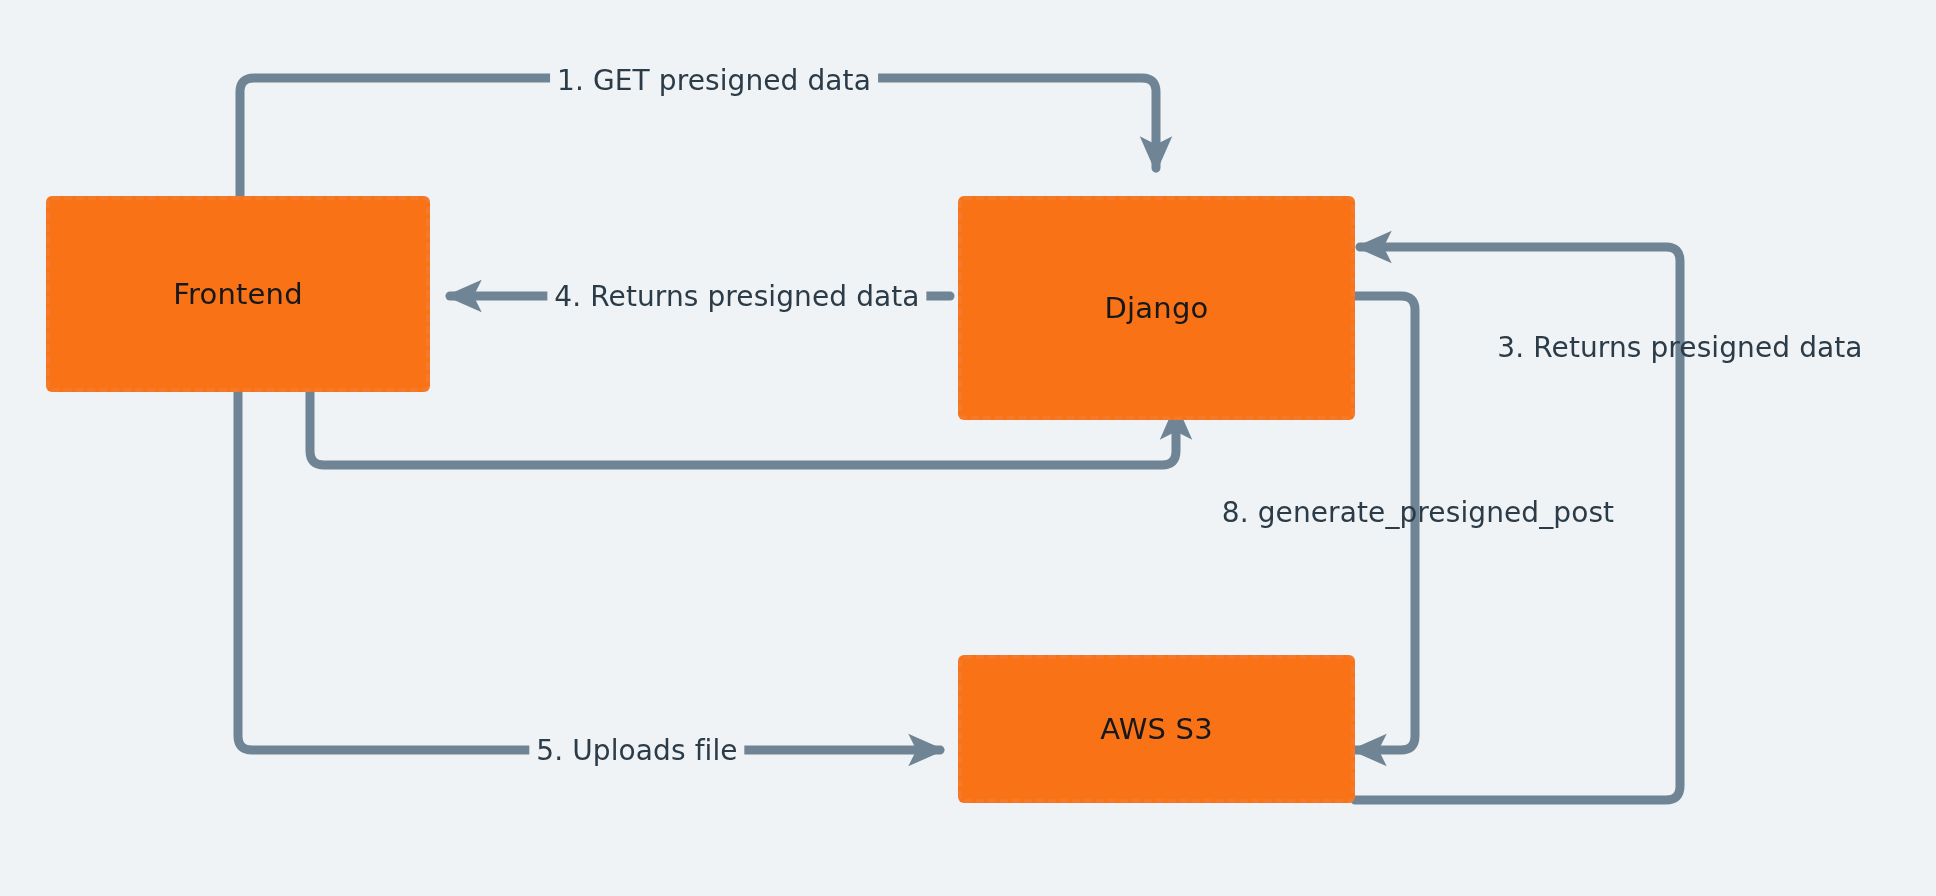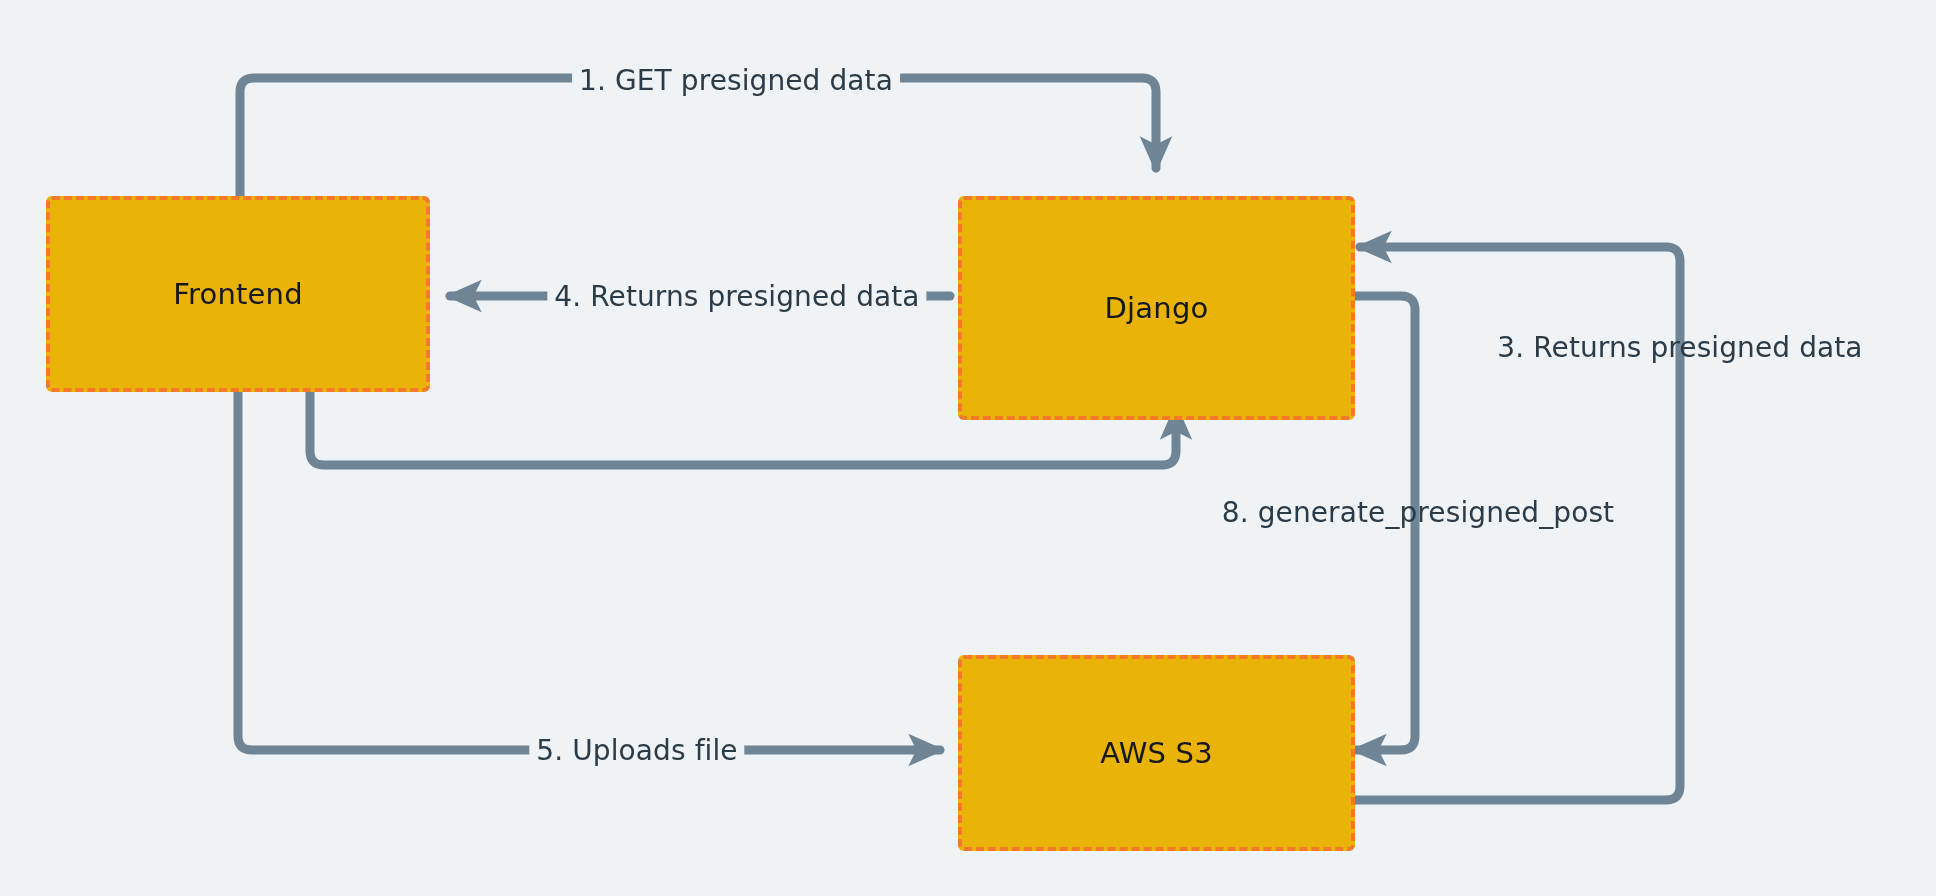--- a/index.html
+++ b/index.html
@@ -18,21 +18,21 @@
   #edges {
     position: absolute;
     left: 0;
     top: 0;
     width: 1936px;
     height: 896px;
   }
   .node {
     position: absolute;
     box-sizing: border-box;
-    background: #eab308;
+    background: #f97316;
     border: 4px dashed #f4792a;
     border-radius: 6px;
     display: flex;
     align-items: center;
     justify-content: center;
   }
   .node-label {
     font-size: 29px;
     color: #16181c;
     letter-spacing: 0.2px;
@@ -82,25 +82,25 @@
   </svg>
 
   <div class="node" style="left:46px; top:196px; width:384px; height:196px;">
     <span class="node-label">Frontend</span>
   </div>
 
   <div class="node" style="left:958px; top:196px; width:397px; height:224px;">
     <span class="node-label">Django</span>
   </div>
 
-  <div class="node" style="left:958px; top:655px; width:397px; height:196px;">
+  <div class="node" style="left:958px; top:655px; width:397px; height:148px;">
     <span class="node-label">AWS S3</span>
   </div>
 
-  <div class="edge-label" style="left:736px; top:81px;">1. GET presigned data</div>
+  <div class="edge-label" style="left:714px; top:81px;">1. GET presigned data</div>
 
   <div class="edge-label" style="left:729px; top:297px;margin-left:8px;">4. Returns presigned data</div>
 
   <div class="edge-label nobg" style="left:1418px; top:513px;">8. generate_presigned_post</div>
 
   <div class="edge-label nobg" style="left:1680px; top:348px;">3. Returns presigned data</div>
 
   <div class="edge-label" style="left:637px; top:751px;">5. Uploads file</div>
 
 

